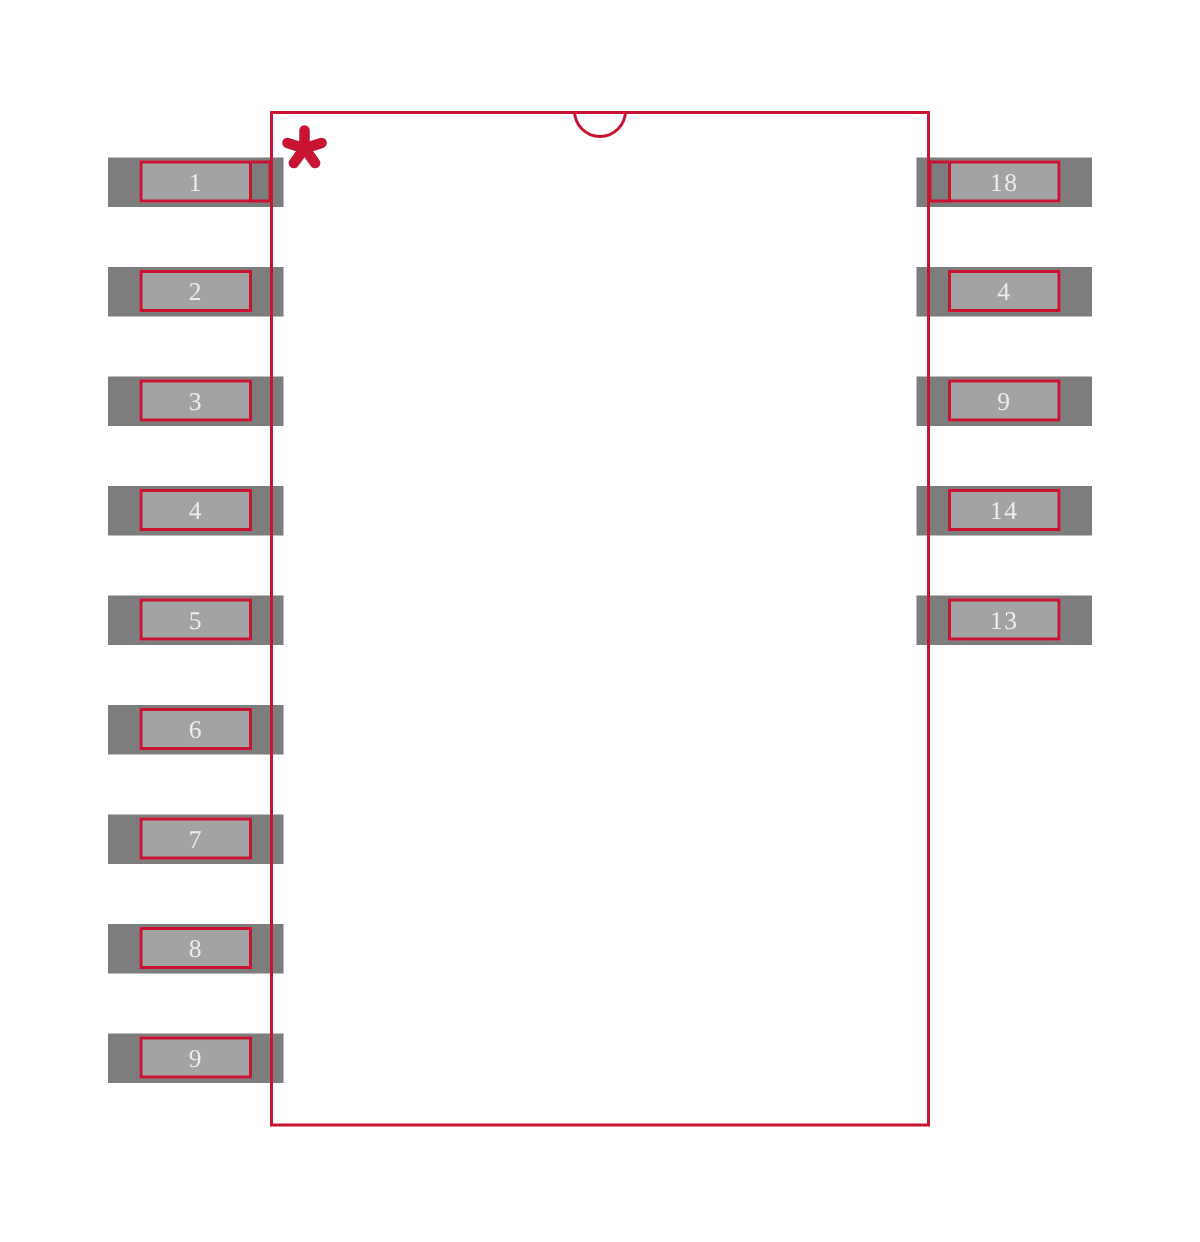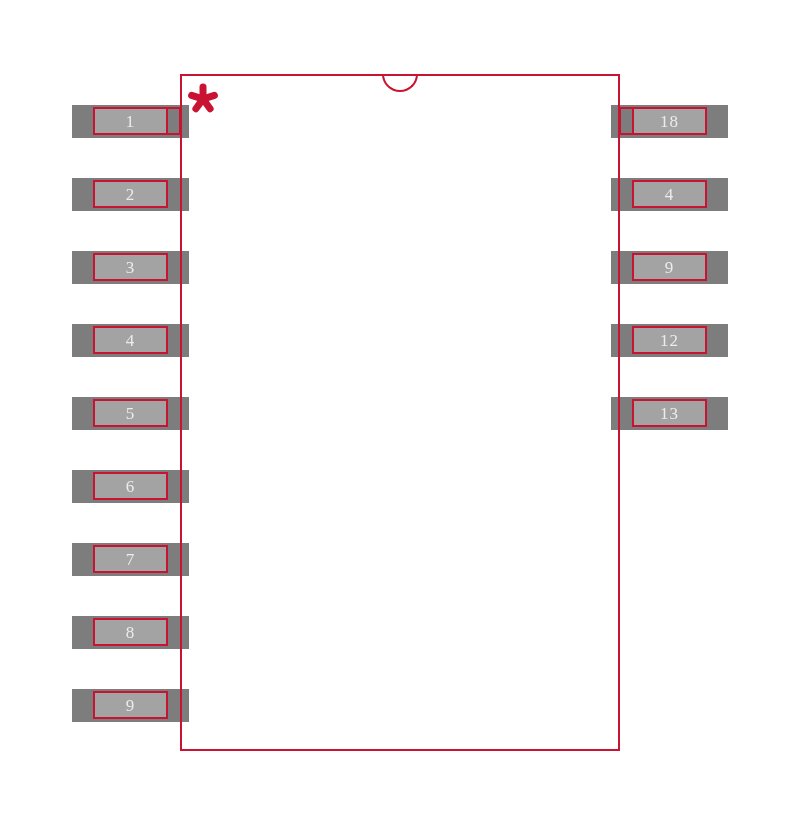--- a/index.html
+++ b/index.html
@@ -187,21 +187,21 @@
     </div>
     <div class="pad">
 
       <div class="lead">
         <span class="pin-number">9</span>
       </div>
     </div>
     <div class="pad">
 
       <div class="lead">
-        <span class="pin-number">12</span>
+        <span class="pin-number">14</span>
       </div>
     </div>
     <div class="pad">
 
       <div class="lead">
         <span class="pin-number">13</span>
       </div>
     </div>
   </div>
 

